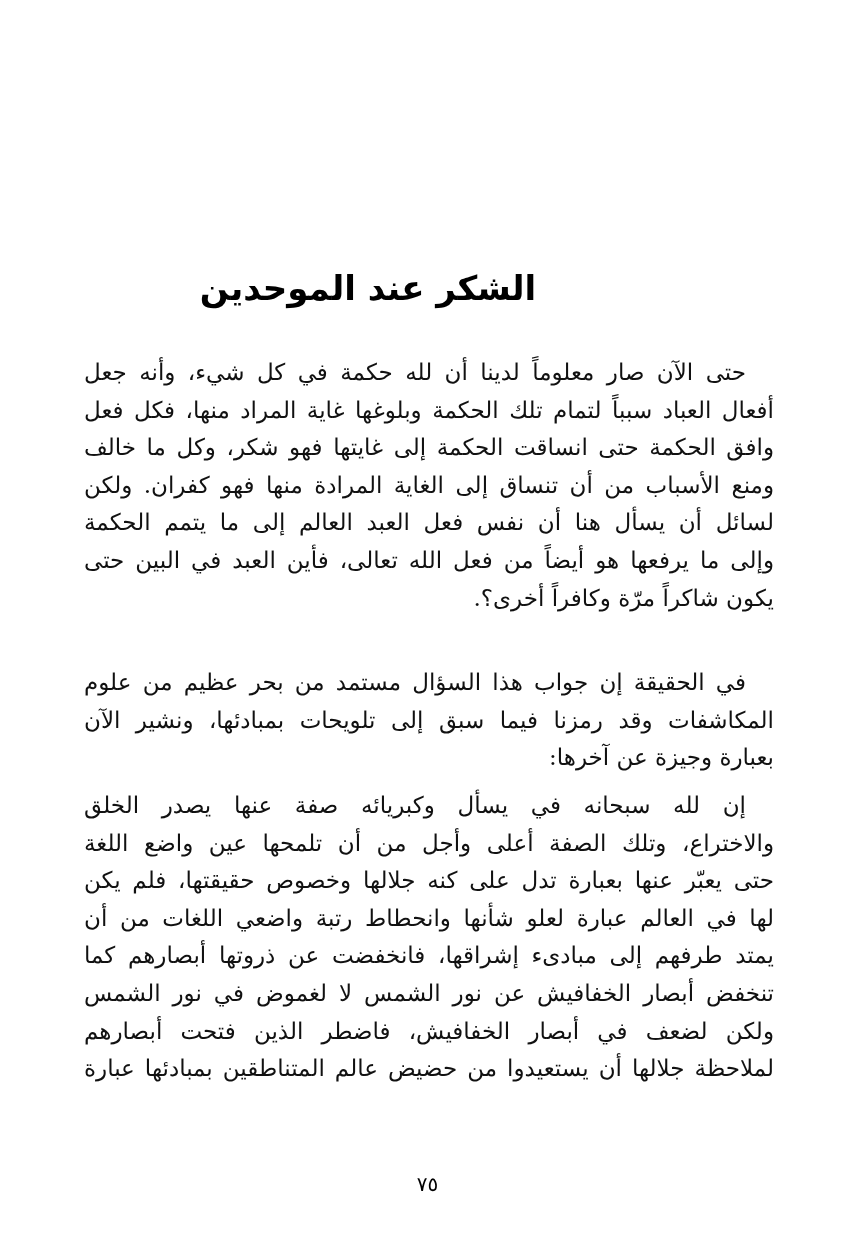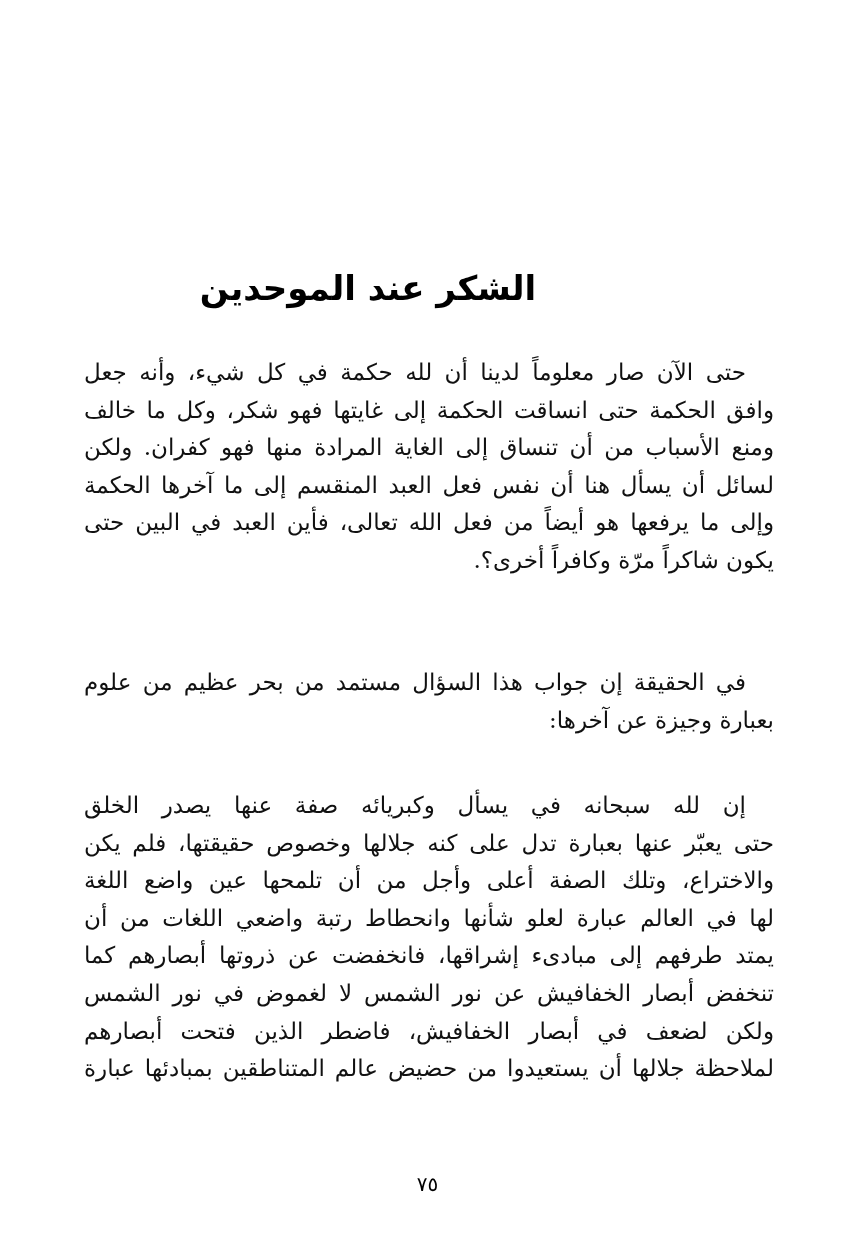--- a/index.html
+++ b/index.html
@@ -73,36 +73,38 @@
   </style>
 </head>
 <body>
 
 <div class="page">
 
   <h1 class="title">الشكر عند الموحدين</h1>
 
   <div class="body-text" id="para1">
     <span class="line indent">حتى الآن صار معلوماً لدينا أن لله حكمة في كل شيء، وأنه جعل</span>
+    <span class="line">أفعال العباد سبباً لتمام تلك الحكمة وبلوغها غاية المراد منها، فكل فعل</span>
     <span class="line">وافق الحكمة حتى انساقت الحكمة إلى غايتها فهو شكر، وكل ما خالف</span>
     <span class="line">ومنع الأسباب من أن تنساق إلى الغاية المرادة منها فهو كفران. ولكن</span>
-    <span class="line">لسائل أن يسأل هنا أن نفس فعل العبد المنقسم إلى ما آخرها الحكمة</span>
+    <span class="line">لسائل أن يسأل هنا أن نفس فعل العبد العالم إلى ما يتمم الحكمة</span>
     <span class="line">وإلى ما يرفعها هو أيضاً من فعل الله تعالى، فأين العبد في البين حتى</span>
     <span class="line last">يكون شاكراً مرّة وكافراً أخرى؟.</span>
   </div>
 
   <div class="body-text" id="para2">
     <span class="line indent">في الحقيقة إن جواب هذا السؤال مستمد من بحر عظيم من علوم</span>
+    <span class="line">المكاشفات وقد رمزنا فيما سبق إلى تلويحات بمبادئها، ونشير الآن</span>
     <span class="line last">بعبارة وجيزة عن آخرها:</span>
   </div>
 
   <div class="body-text" id="para3">
     <span class="line indent">إن لله سبحانه في يسأل وكبريائه صفة عنها يصدر الخلق</span>
+    <span class="line">والاختراع، وتلك الصفة أعلى وأجل من أن تلمحها عين واضع اللغة</span>
     <span class="line">حتى يعبّر عنها بعبارة تدل على كنه جلالها وخصوص حقيقتها، فلم يكن</span>
-    <span class="line">والاختراع، وتلك الصفة أعلى وأجل من أن تلمحها عين واضع اللغة</span>
     <span class="line">لها في العالم عبارة لعلو شأنها وانحطاط رتبة واضعي اللغات من أن</span>
     <span class="line">يمتد طرفهم إلى مبادىء إشراقها، فانخفضت عن ذروتها أبصارهم كما</span>
     <span class="line">تنخفض أبصار الخفافيش عن نور الشمس لا لغموض في نور الشمس</span>
     <span class="line">ولكن لضعف في أبصار الخفافيش، فاضطر الذين فتحت أبصارهم</span>
     <span class="line">لملاحظة جلالها أن يستعيدوا من حضيض عالم المتناطقين بمبادئها عبارة</span>
   </div>
 
   <div class="page-number">٧٥</div>
 
 </div>

